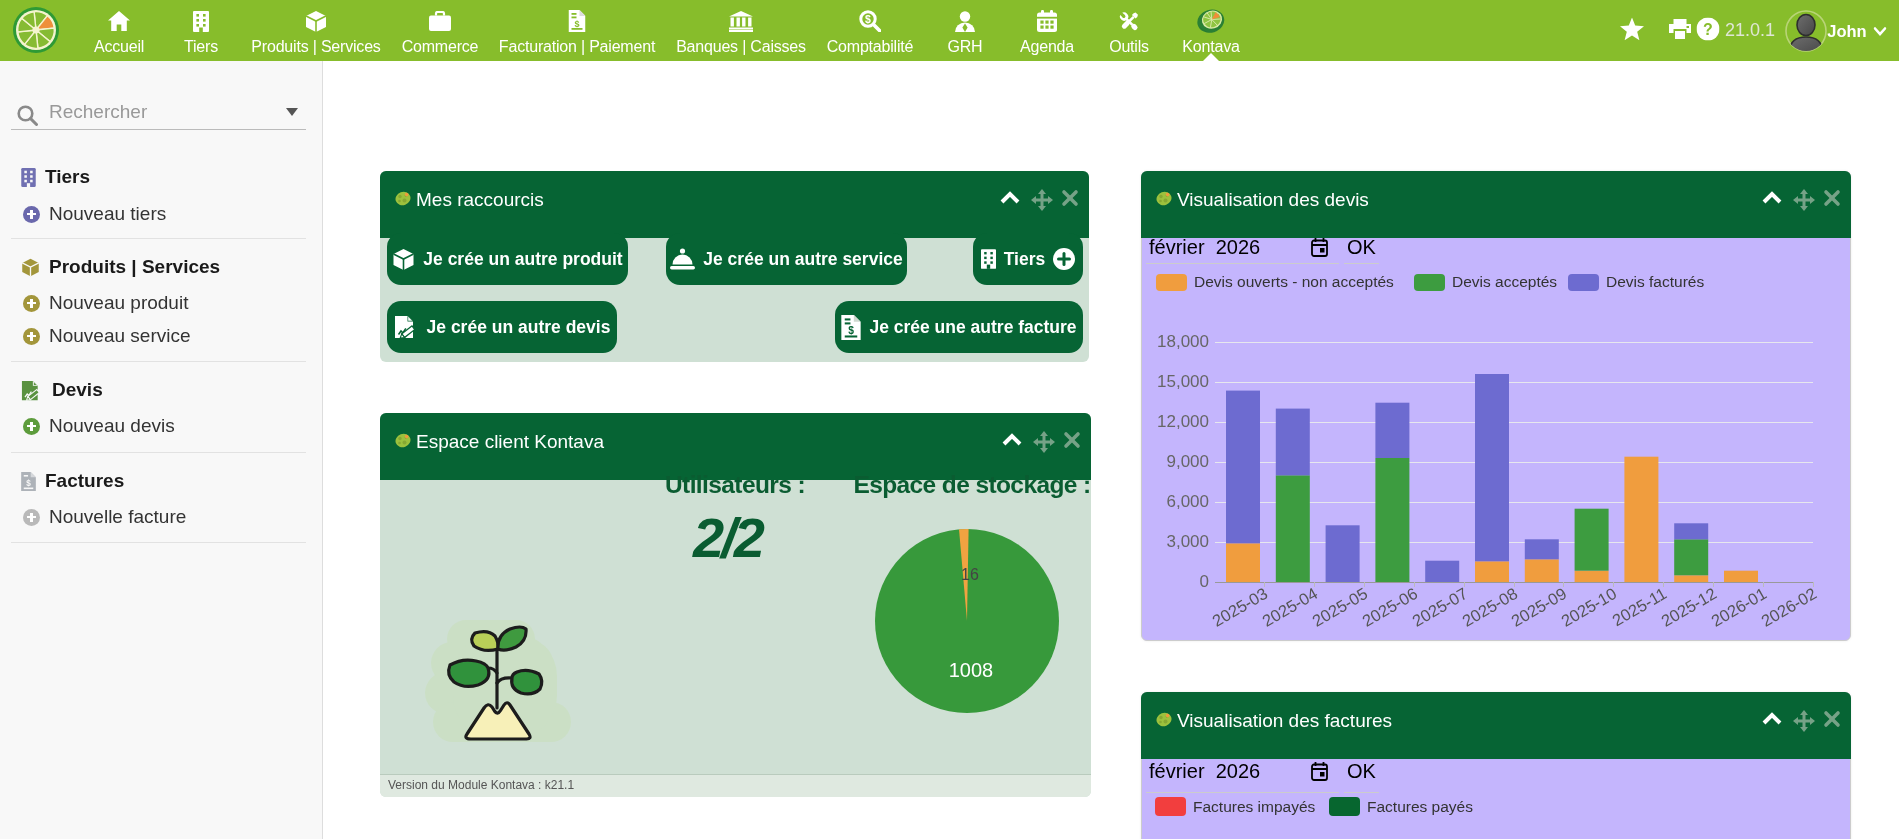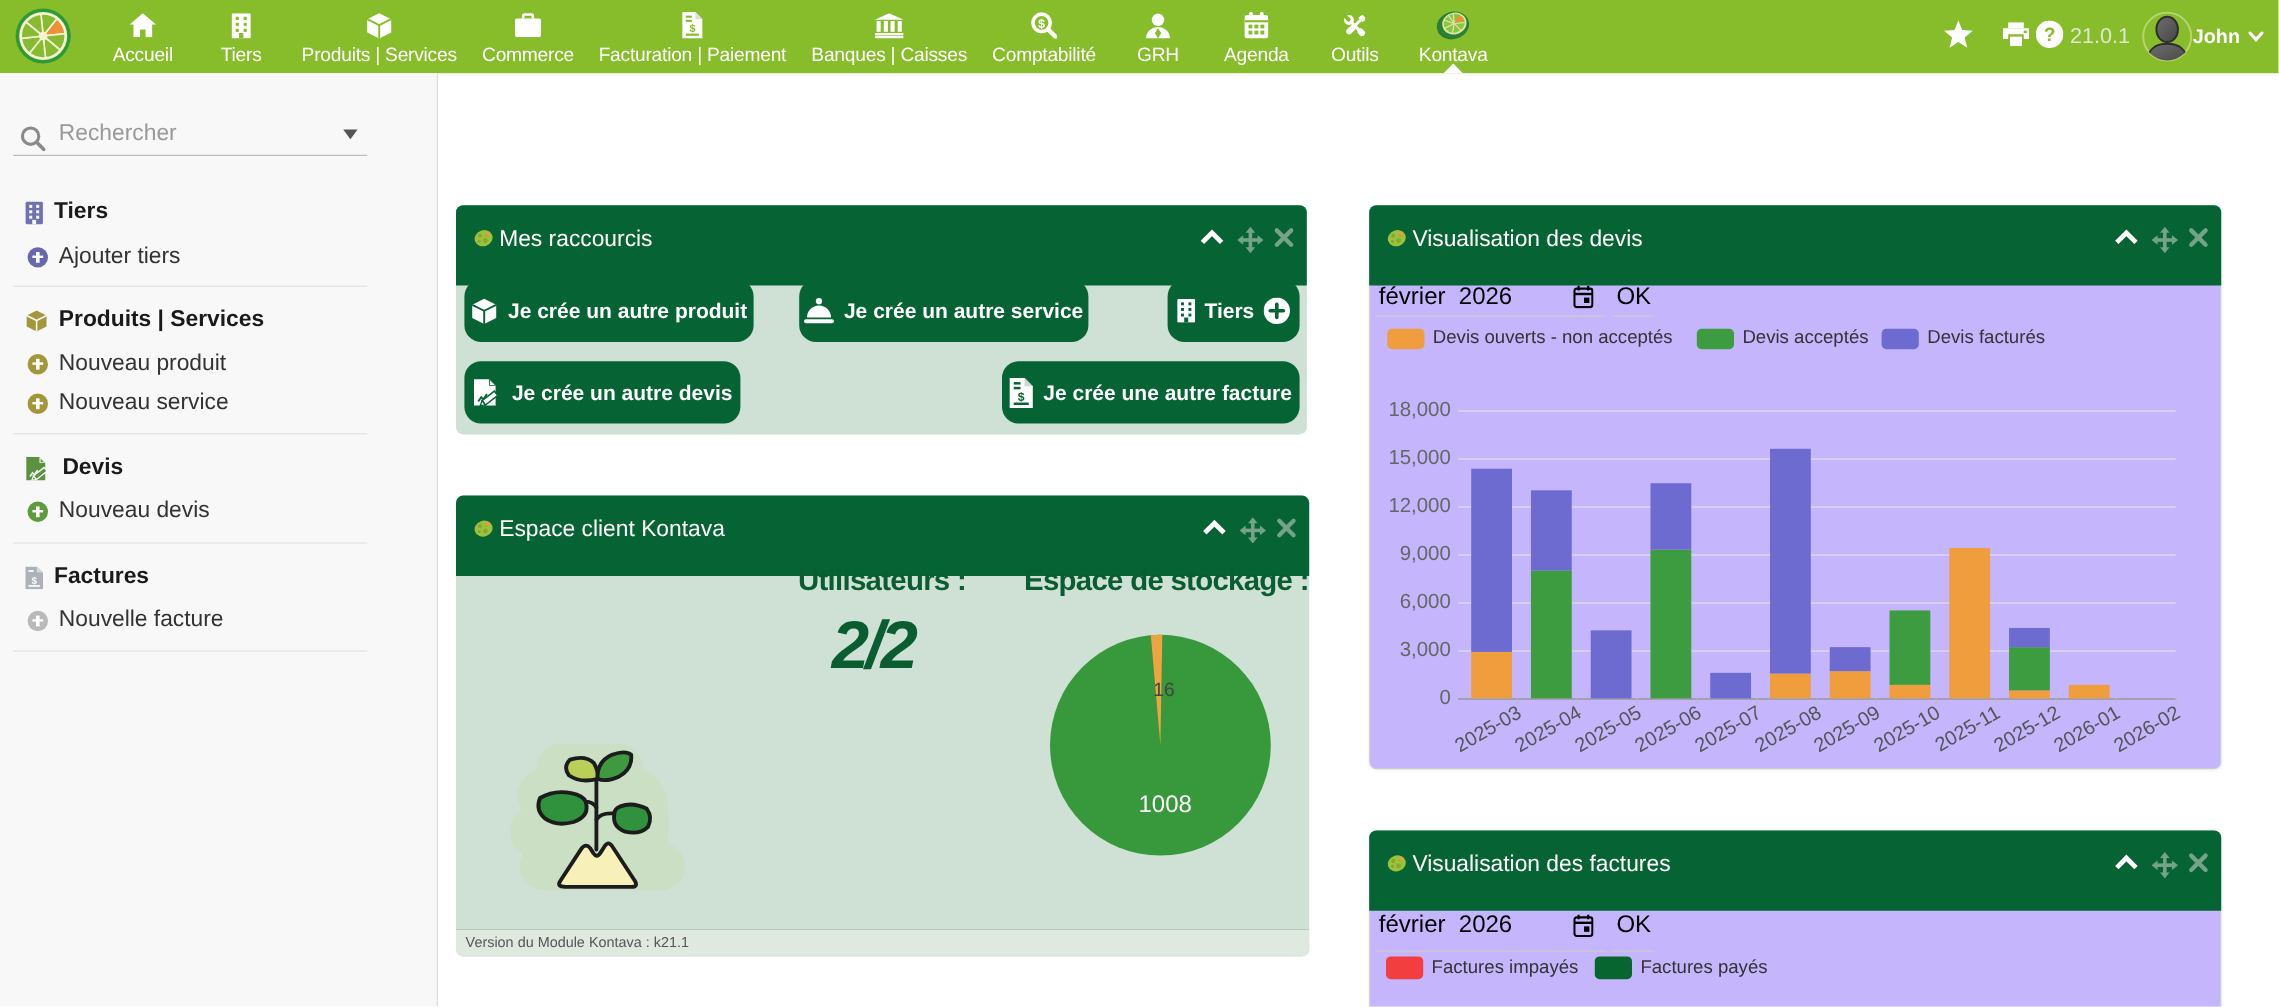--- a/index.html
+++ b/index.html
@@ -7,21 +7,21 @@
 html,body{font-family:"Liberation Sans",sans-serif}
 #page{position:relative;width:1899px;height:839px;background:#fff;overflow:hidden}
 
 #nav{position:absolute;left:0;top:0;width:1899px;height:61px;background:#87bd2b}
 .nitem{position:absolute;top:0;height:61px;color:#fff;text-align:center;transform:translateX(-50%)}
 .nitem .nic{position:absolute;top:9px;left:50%;transform:translateX(-50%);height:24px;display:flex;align-items:center}
 .nitem .nlb{position:absolute;top:38px;left:50%;transform:translateX(-50%);font-size:16px;font-weight:normal;letter-spacing:-0.2px;white-space:nowrap}
 #navtri{position:absolute;top:53px;left:1211px;width:0;height:0;border-left:8px solid transparent;border-right:8px solid transparent;border-bottom:8px solid #fff;transform:translateX(-50%)}
 .rtool{position:absolute;transform:translate(-50%,-50%);top:31px}
 
-#side{position:absolute;left:0;top:61px;width:365px;height:778px;background:#f8f8f8;border-right:1px solid #ddd}
+#side{position:absolute;left:0;top:61px;width:323px;height:778px;background:#f8f8f8;border-right:1px solid #ddd}
 #search{position:absolute;left:11px;top:31px;width:295px;height:38px;border-bottom:1px solid #bbb}
 #search .ph{position:absolute;left:38px;top:9px;font-size:19px;color:#999}
 #search .car{position:absolute;right:8px;top:16px;width:0;height:0;border-left:6px solid transparent;border-right:6px solid transparent;border-top:8px solid #555}
 .shead{position:absolute;left:21px;height:22px;display:flex;align-items:center;gap:9px;font-size:19px;font-weight:bold;color:#1a1a1a;white-space:nowrap}
 .sitem{position:absolute;left:23px;height:22px;display:flex;align-items:center;gap:9px;font-size:19px;color:#333;white-space:nowrap}
 .sdiv{position:absolute;left:11px;width:295px;border-top:1px solid #e2e2e2}
 .plus{width:17px;height:17px;border-radius:50%;position:relative;flex:0 0 17px}
 .plus:before,.plus:after{content:"";position:absolute;background:#fff}
 .plus:before{left:4px;top:7.5px;width:9px;height:2.4px}
 .plus:after{left:7.3px;top:4px;width:2.4px;height:9px}
@@ -272,21 +272,21 @@
             <rect x="9.8" y="8" width="2.8" height="2.8"></rect>
             <rect x="3.4" y="13" width="2.8" height="2.8"></rect>
             <rect x="9.8" y="13" width="2.8" height="2.8"></rect>
             <rect x="6.2" y="16.8" width="3.6" height="4.2"></rect>
           </g>
         </svg>
         <span>Tiers</span>
       </div>
     <div class="sitem" style="top:142px">
         <span class="plus" style="background:#6a68ac"></span>
-        <span>Ajouter tiers</span>
+        <span>Nouveau tiers</span>
       </div>
     <div class="sdiv" style="top:177px"></div>
     <div class="shead" style="top:195px">
         <svg width="19" height="19" viewBox="0 0 23 23">
           <path d="M11.5 1 L21.5 6 V17 L11.5 22 L1.5 17 V6 Z" fill="#a3963b"></path>
           <g stroke="#f8f8f8" stroke-width="1.6" fill="none">
             <path d="M1.5 6 L11.5 11 L21.5 6"></path>
             <path d="M11.5 11 V22"></path>
           </g>
         </svg>

